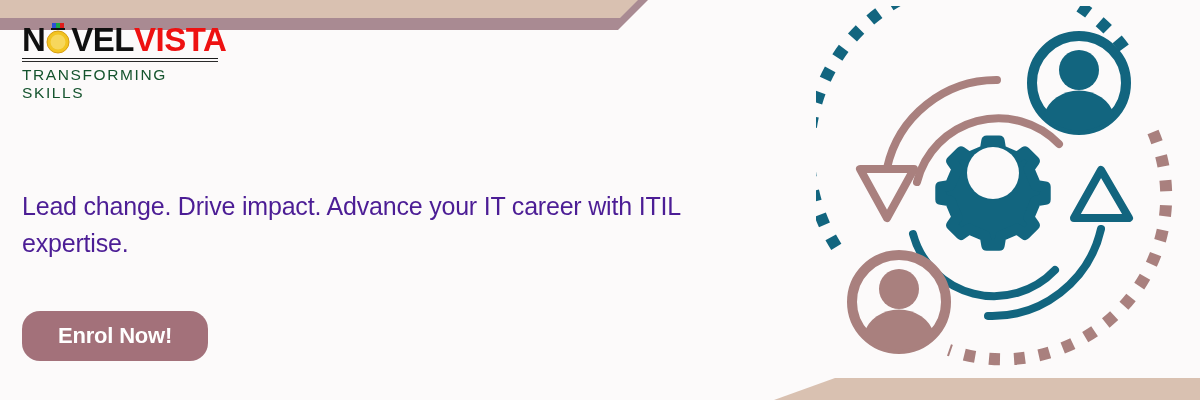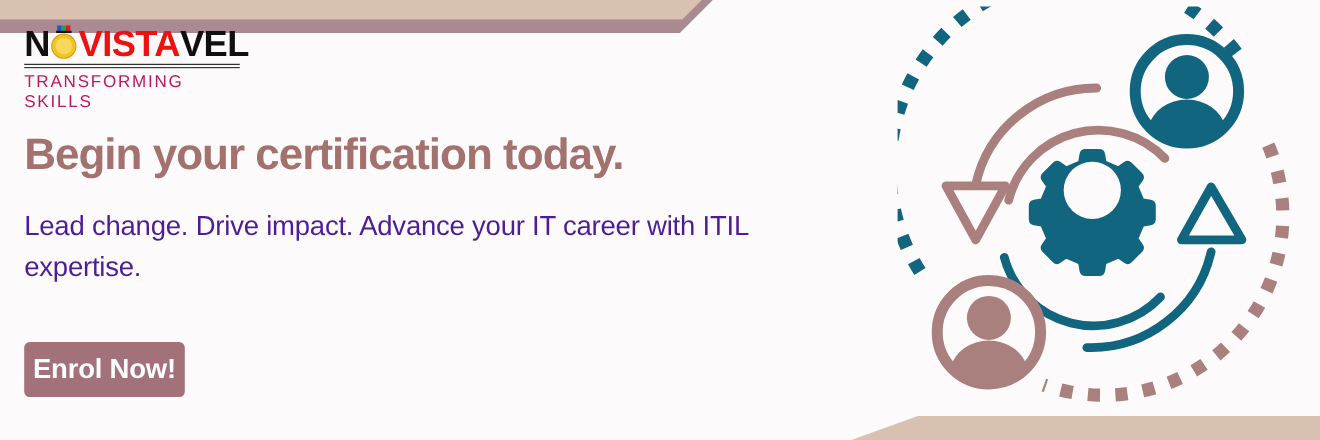--- a/index.html
+++ b/index.html
@@ -82,21 +82,21 @@
   .logo-rule {
     height: 1px;
     background: #1a1a1a;
     width: 100%;
   }
   .logo-rule.thin { height: 1px; margin-top: 2px; background:#2a2a2a; }
   #logo-tagline {
     margin-top: 4px;
     font-size: 15.5px;
     letter-spacing: 1.6px;
-    color: #be185d;
+    color: #14532d;
     font-family: "Liberation Sans", sans-serif;
   }
 
   
   #headline {
     position: absolute;
     left: 22px;
     top: 119px;
     font-size: 40px;
     font-weight: bold;
@@ -116,31 +116,31 @@
     letter-spacing: -0.2px;
     font-family: "Liberation Sans", sans-serif;
   }
 
   
   #cta-button {
     position: absolute;
     left: 22px;
     top: 311px;
     height: 50px;
-    padding: 0 8px;
+    padding: 0 36px;
     display: flex;
     align-items: center;
     justify-content: center;
     background: #A3717A;
     color: #FFFFFF;
-    font-size: 25px;
+    font-size: 22px;
     font-weight: bold;
     letter-spacing: -0.2px;
     border: none;
-    border-radius: 5px;
+    border-radius: 18px;
     cursor: pointer;
     font-family: "Liberation Sans", sans-serif;
   }
 
   
   #illustration {
     position: absolute;
     right: 14px;
     top: 6px;
     width: 370px;
@@ -163,31 +163,30 @@
         <svg viewBox="0 0 26 32" width="26" height="32" aria-hidden="true">
           <rect x="7" y="0" width="4" height="6" fill="#2B4FD6"></rect>
           <rect x="11" y="0" width="4" height="6" fill="#19A844"></rect>
           <rect x="15" y="0" width="4" height="6" fill="#E01B1B"></rect>
           <rect x="6" y="5" width="14" height="2" fill="#111111"></rect>
           <circle cx="13" cy="19" r="11" fill="#F2C421"></circle>
           <circle cx="13" cy="19" r="11" fill="none" stroke="#D79D12" stroke-width="1"></circle>
           <circle cx="13" cy="19" r="7.5" fill="#F7D75C"></circle>
         </svg>
       </span>
+      <span class="logo-word" id="logo-vel">VEL</span>
       <span class="logo-word" id="logo-vista">VISTA</span>
-      <span class="logo-word" id="logo-vel">VEL</span>
     </div>
     <div id="logo-rules">
       <div class="logo-rule"></div>
       <div class="logo-rule thin"></div>
     </div>
     <div id="logo-tagline">TRANSFORMING SKILLS</div>
   </div>
 
-  <div id="headline">Begin your certification today.</div>
   <div id="subcopy">Lead change. Drive impact. Advance your IT career with ITIL expertise.</div>
 
   <button id="cta-button">Enrol Now!</button>
 
   <div id="illustration">
     <svg viewBox="0 0 370 380" width="370" height="380" aria-hidden="true">
 
       <g>
         <path d="M 308 42 A 163 163 0 0 0 28 252" fill="none" stroke="#12657F" stroke-width="12" stroke-dasharray="11 14" stroke-linecap="butt"></path>
       </g>

